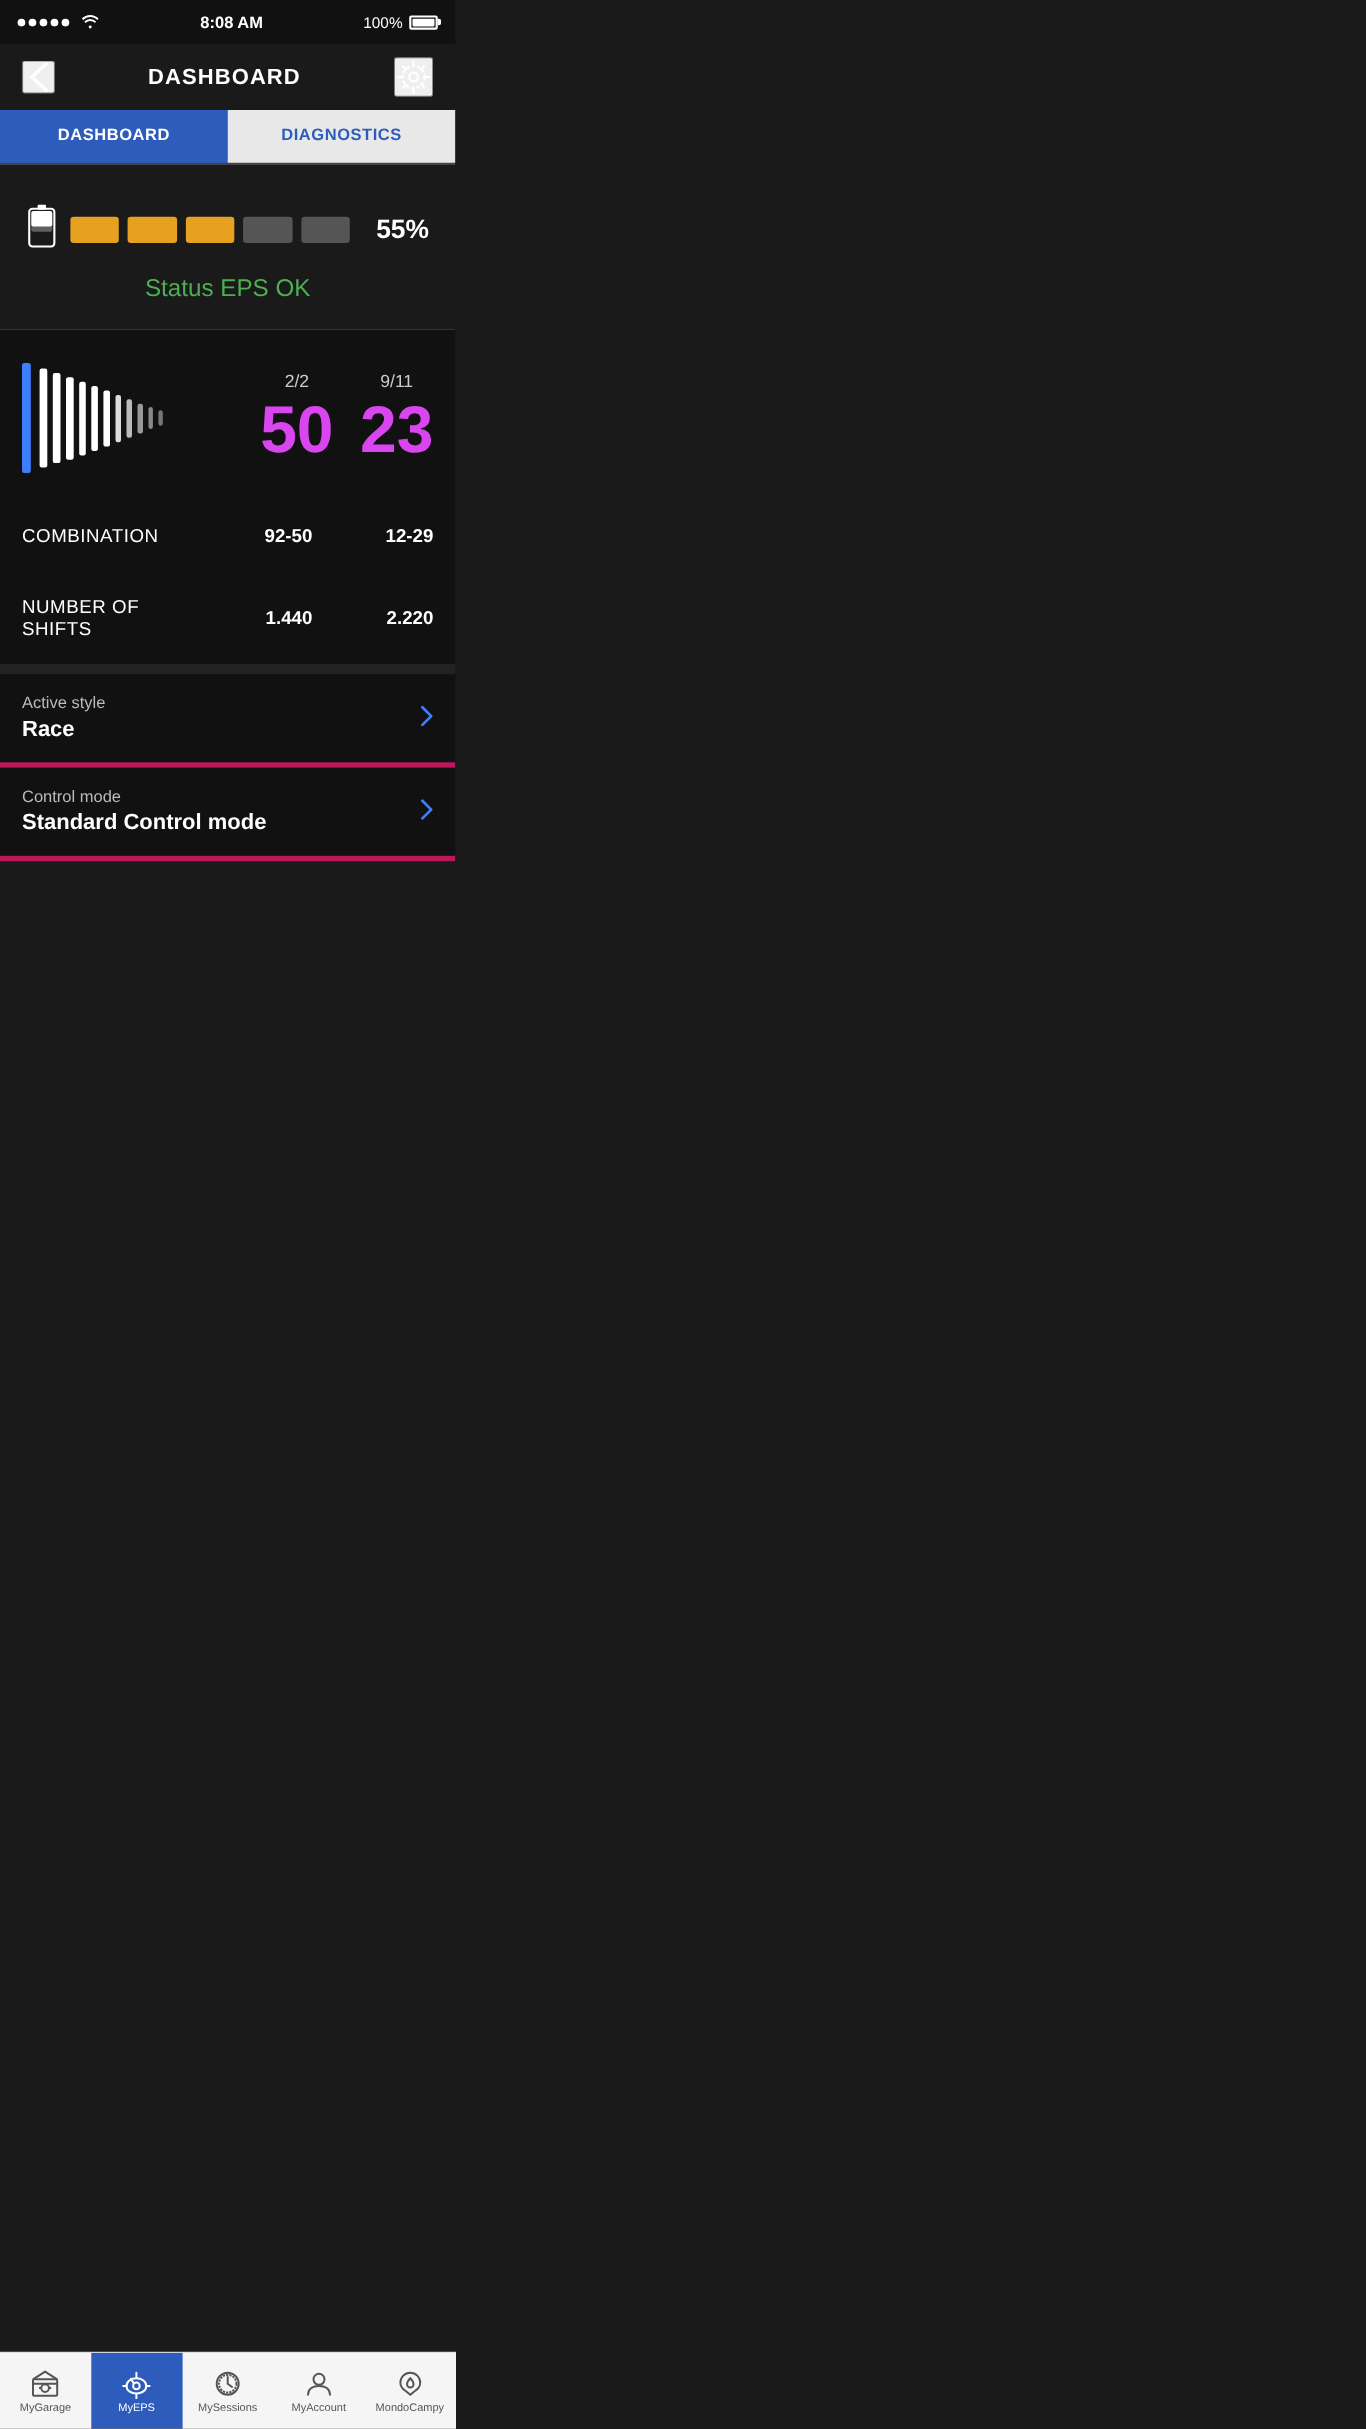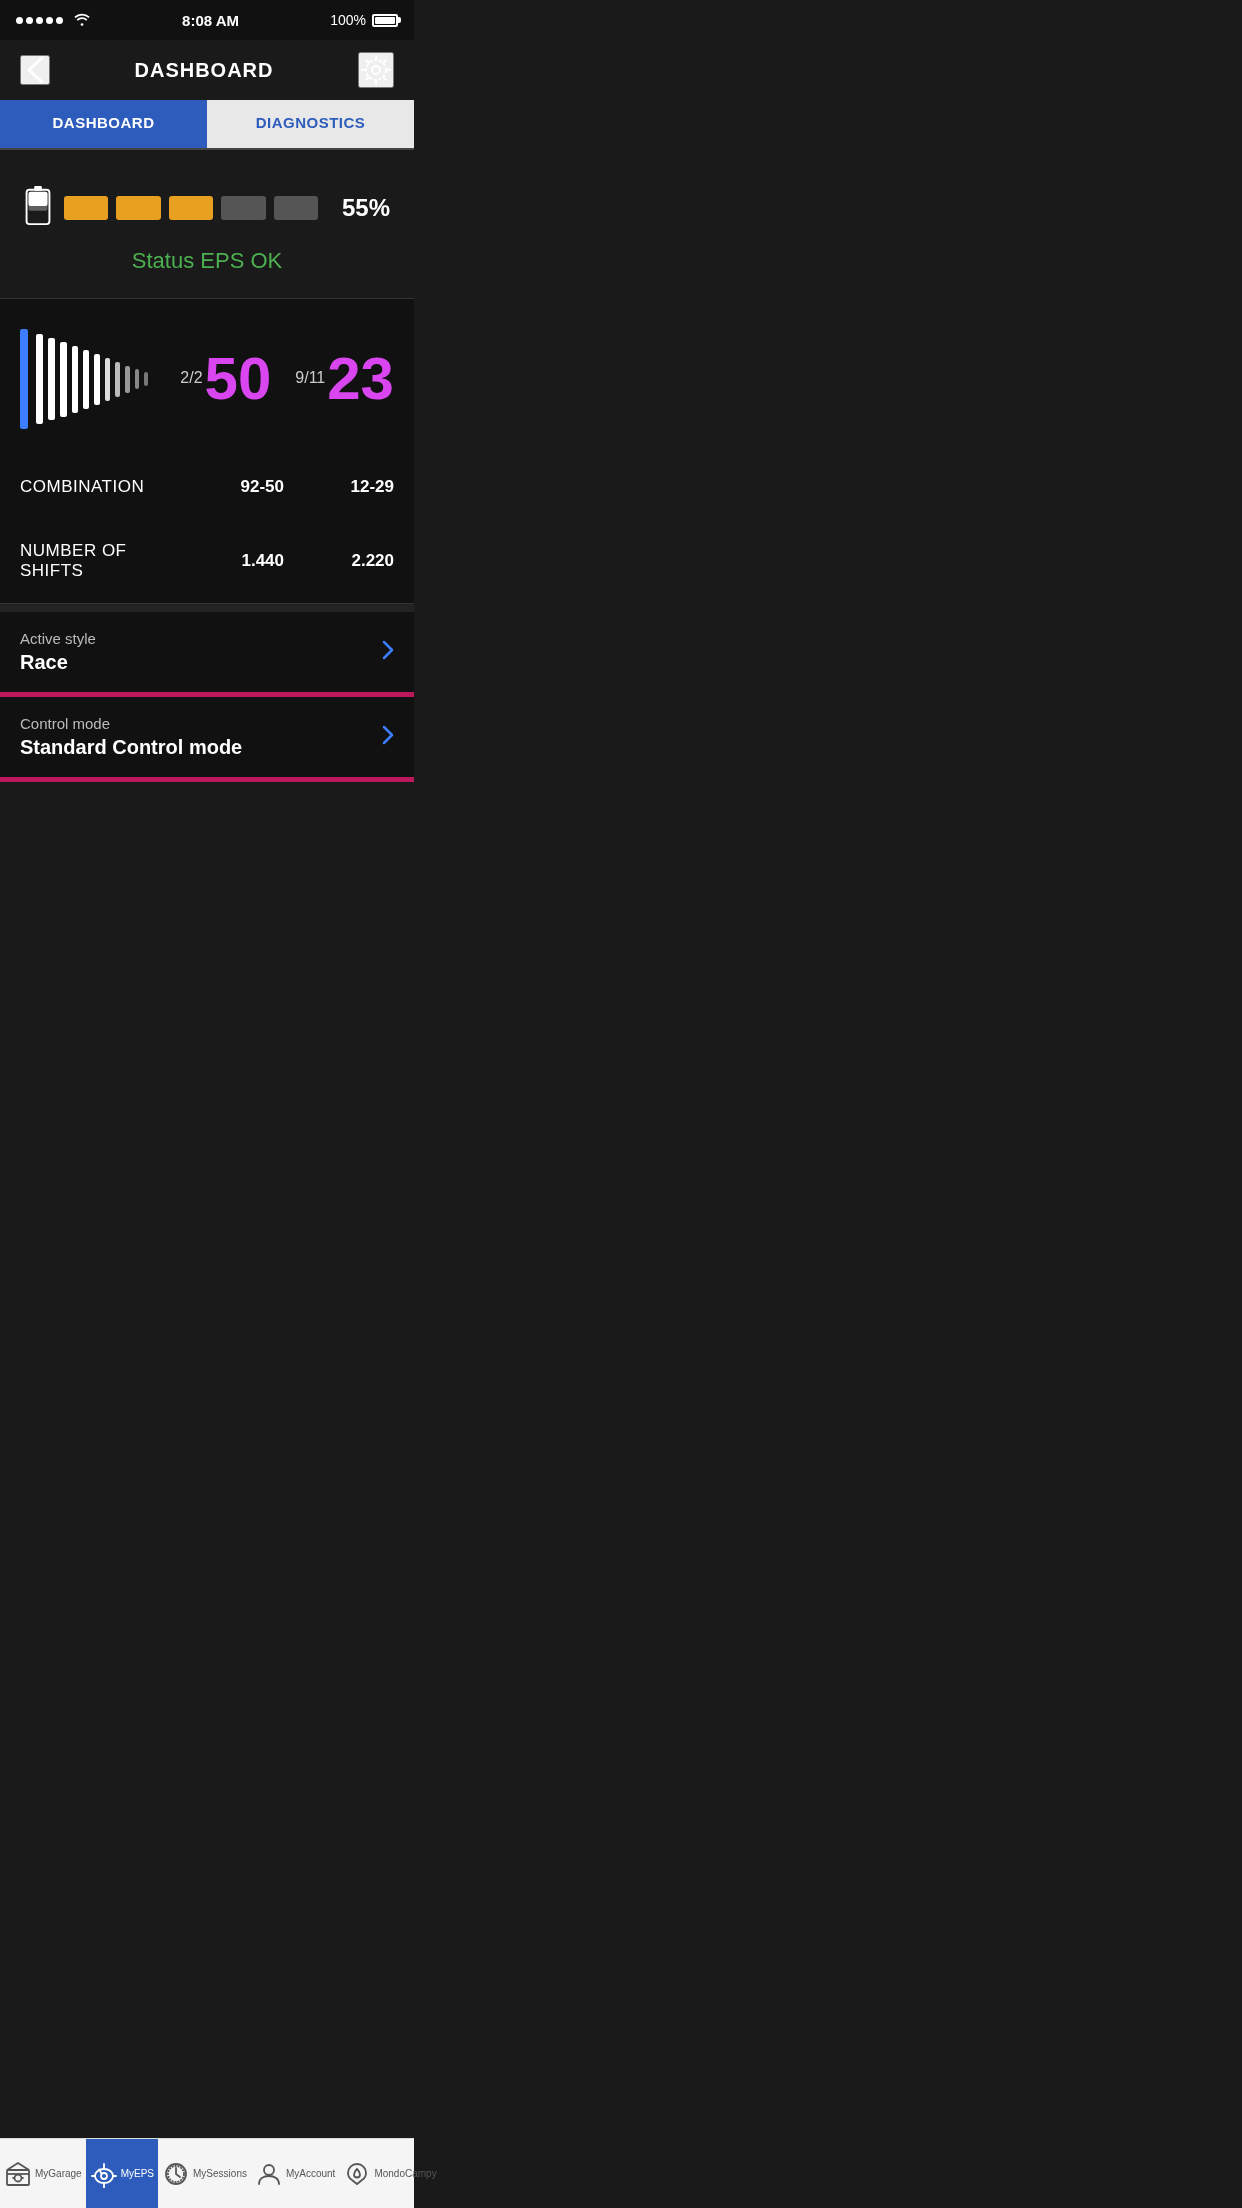--- a/index.html
+++ b/index.html
@@ -202,21 +202,21 @@
       margin-bottom: 2px;
     }
     .gear-main {
       font-size: 60px;
       font-weight: 700;
       color: #d946ef;
       line-height: 1;
     }
     .gear-col {
       display: flex;
-      flex-direction: row;
+      flex-direction: column;
       align-items: center;
       gap: 2px;
     }
 
     
     .stats-row {
       display: flex;
       align-items: center;
       padding: 6px 0;
       margin-top: 32px;
@@ -277,21 +277,21 @@
       left: 0;
       width: 414px;
       background: #f5f5f5;
       display: flex;
       border-top: 1px solid #ddd;
       height: 70px;
     }
     .nav-item {
       flex: 1;
       display: flex;
-      flex-direction: row;
+      flex-direction: column;
       align-items: center;
       justify-content: center;
       gap: 3px;
       cursor: pointer;
       padding: 8px 4px;
     }
     .nav-item.active {
       background: #2d5cbc;
     }
     .nav-item svg { width: 28px; height: 28px; }

